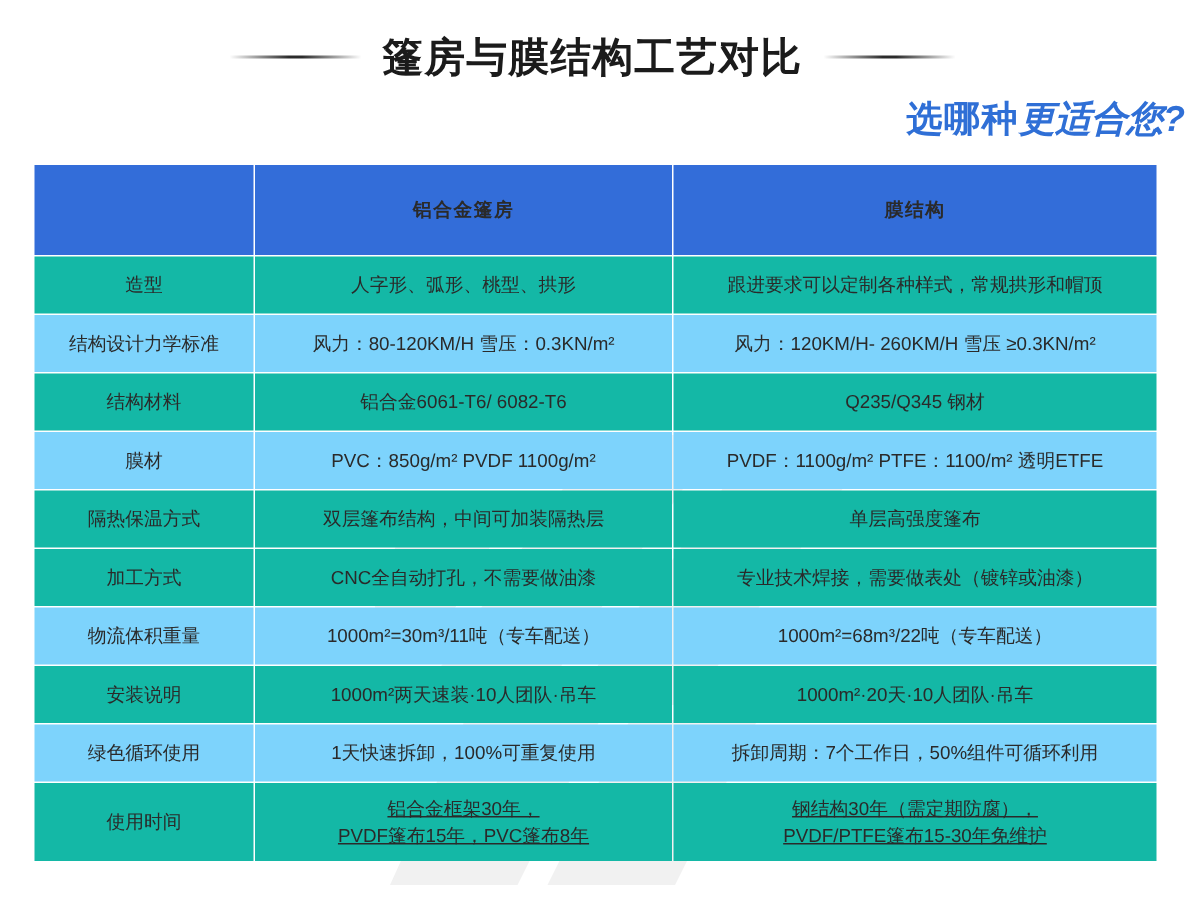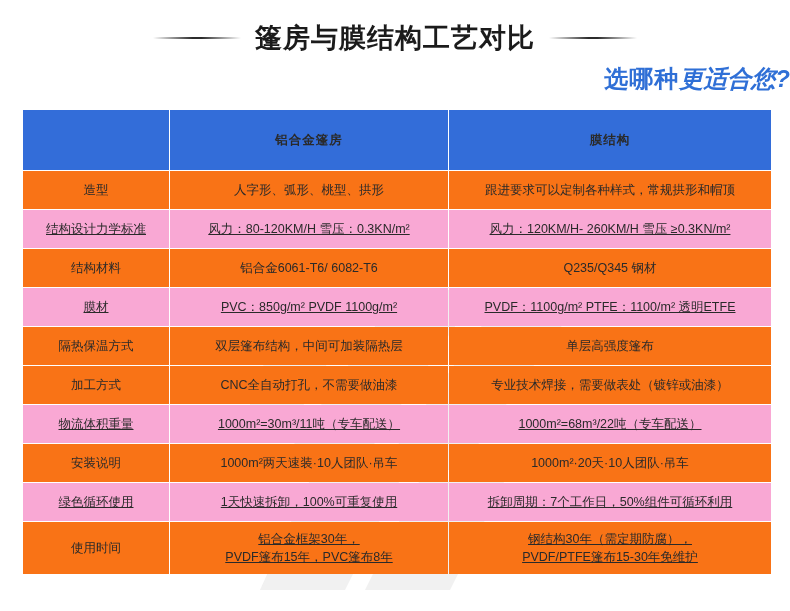--- a/index.html
+++ b/index.html
@@ -94,25 +94,24 @@
     color: #ffffff;
     font-size: 19px;
     font-weight: bold;
     height: 60px;
     letter-spacing: 1px;
   }
   thead th.blank {
     background: #336dd9;
   }
   tbody tr.odd td {
-    background: #f97316;
+    background: #14b8a6;
   }
   tbody tr.even td {
-    background: #f9a8d4;
-    text-decoration: underline;
+    background: #7dd3fc;
   }
   tbody td {
     height: 38px;
   }
   tbody tr.tall td {
     height: 52px;
   }
   col.c-label { width: 146px; }
   col.c-alu   { width: 278px; }
   col.c-mem   { width: 322px; }

